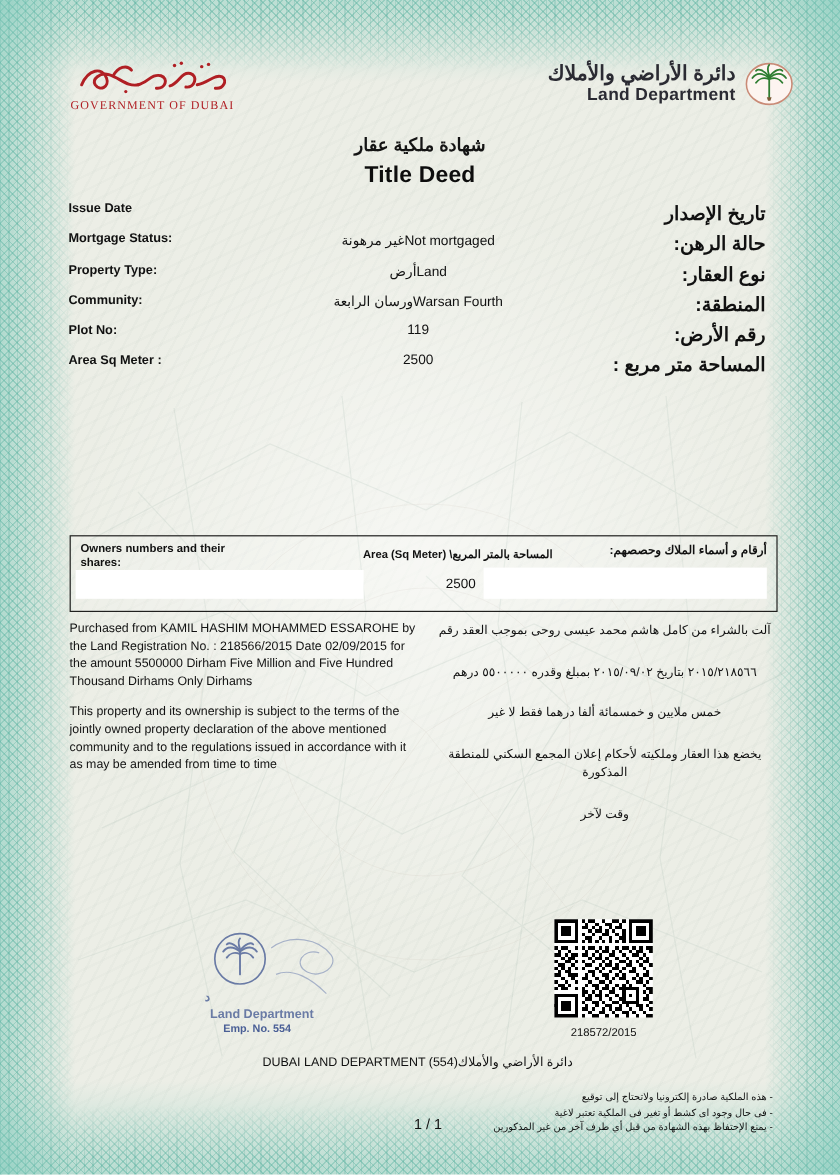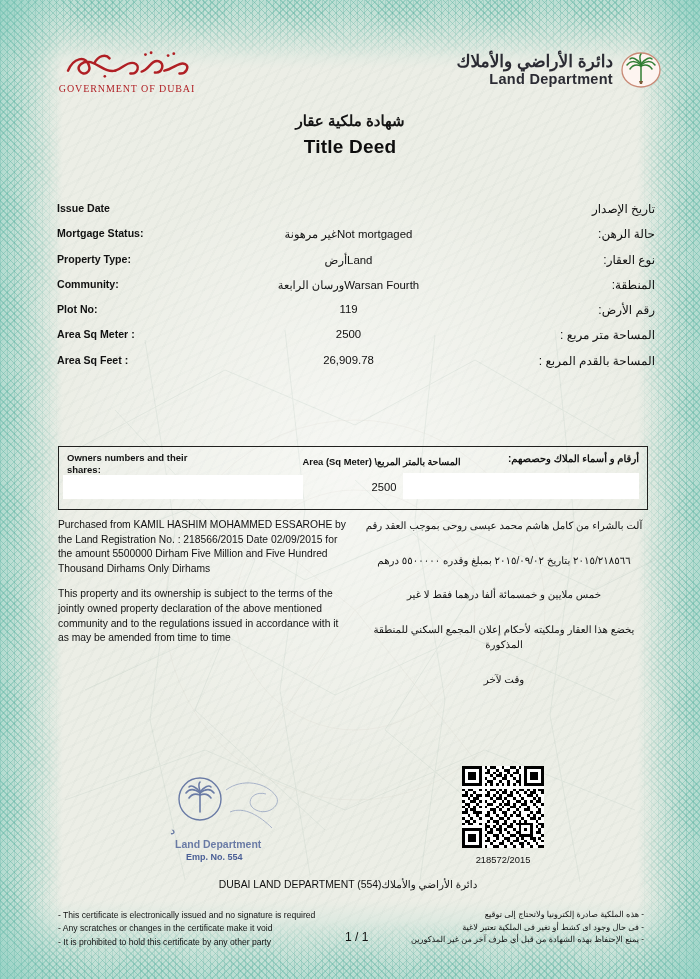--- a/index.html
+++ b/index.html
@@ -64,34 +64,34 @@
   #ld-logo{position:absolute;right:38px;top:2px;display:flex;align-items:center;gap:7px;}
   #ld-text{text-align:right;line-height:1.12;}
   #ld-ar{font-size:17px;color:#2b2b33;font-weight:bold;direction:rtl;}
   #ld-en{font-size:14.5px;color:#2b2b33;font-weight:bold;letter-spacing:.3px;}
 
   #title-block{position:absolute;left:0;top:112px;width:700px;text-align:center;}
   #title-ar{font-size:15px;color:#141414;direction:rtl;font-weight:600;}
   #title-en{font-size:19px;color:#0d0d0d;font-weight:bold;margin-top:6px;letter-spacing:.2px;}
 
   
-  #fields{position:absolute;left:0;top:168px;width:696px;margin-top:34px;}
+  #fields{position:absolute;left:0;top:168px;width:696px;}
   .frow{position:relative;height:25.3px;}
   .f-en-label{
     position:absolute;left:57px;top:0;
     font-size:10.6px;font-weight:bold;color:#111;white-space:nowrap;
   }
   .f-val{
     position:absolute;top:0;left:215px;width:260px;
     text-align:center;font-size:11.4px;color:#111;white-space:nowrap;
   }
   .f-val .v-ar{direction:rtl;unicode-bidi:isolate;margin-left:7px;}
   .f-ar-label{
-    position:absolute;right:41px;top:0;
-    font-size:12px;color:#111;direction:rtl;white-space:nowrap;font-weight:400;
+    position:absolute;right:58px;top:0;
+    font-size:16px;color:#111;direction:rtl;white-space:nowrap;font-weight:700;
   }
 
   
   #owners-box{
     position:absolute;left:58px;top:446px;width:588px;height:62px;
     border:1.4px solid #20201e;background:rgba(255,255,255,.10);
   }
   #own-en-label{
     position:absolute;left:8px;top:5px;width:150px;
     font-size:9.5px;font-weight:bold;color:#111;line-height:1.22;
@@ -276,25 +276,20 @@
         <div class="f-val"><span class="v-ar"></span><span>119</span></div>
         <div class="f-ar-label">رقم الأرض:</div>
       </div>
 
       <div class="frow">
         <div class="f-en-label">Area Sq Meter :</div>
         <div class="f-val"><span class="v-ar"></span><span>2500</span></div>
         <div class="f-ar-label">المساحة متر مربع :</div>
       </div>
 
-      <div class="frow">
-        <div class="f-en-label">Area Sq Feet :</div>
-        <div class="f-val"><span class="v-ar"></span><span>26,909.78</span></div>
-        <div class="f-ar-label">المساحة بالقدم المربع :</div>
-      </div>
     </div>
 
     <div id="owners-box">
       <div id="own-en-label">Owners numbers and their shares:</div>
       <div id="own-area-label"><span>Area (Sq Meter) \</span><span class="ar">المساحة بالمتر المربع</span></div>
       <div id="own-ar-label">أرقام و أسماء الملاك وحصصهم:</div>
       <div id="own-left-paren">(٥</div>
       <div id="own-area-value">2500</div>
       <div id="own-right-mark">١</div>
 
@@ -575,25 +570,20 @@
           <path d="M18,28h1v1h-1z"></path>
           <path d="M21,28h1v1h-1z"></path>
           <path d="M24,28h1v1h-1z"></path>
           <path d="M27,28h2v1h-2z"></path>
       </g>
     </svg>
     <div id="qr-number">218572/2015</div>
 
     <div id="dept-line"><span>DUBAI LAND DEPARTMENT (554)</span><span class="ar">دائرة الأراضي والأملاك</span></div>
 
-    <div id="foot-en">
-      <div>- This certificate is electronically issued and no signature is required</div>
-      <div>- Any scratches or changes in the certificate make it void</div>
-      <div>- It is prohibited to hold this certificate by any other party</div>
-    </div>
 
     <div id="foot-ar">
       <div>- هذه الملكية صادرة إلكترونيا ولاتحتاج إلى توقيع</div>
       <div>- فى حال وجود اى كشط أو تغير فى الملكية تعتبر لاغية</div>
       <div>- يمنع الإحتفاظ بهذه الشهادة من قبل أي طرف آخر من غير المذكورين</div>
     </div>
 
     <div id="page-num">1 / 1</div>
 
   </div>

